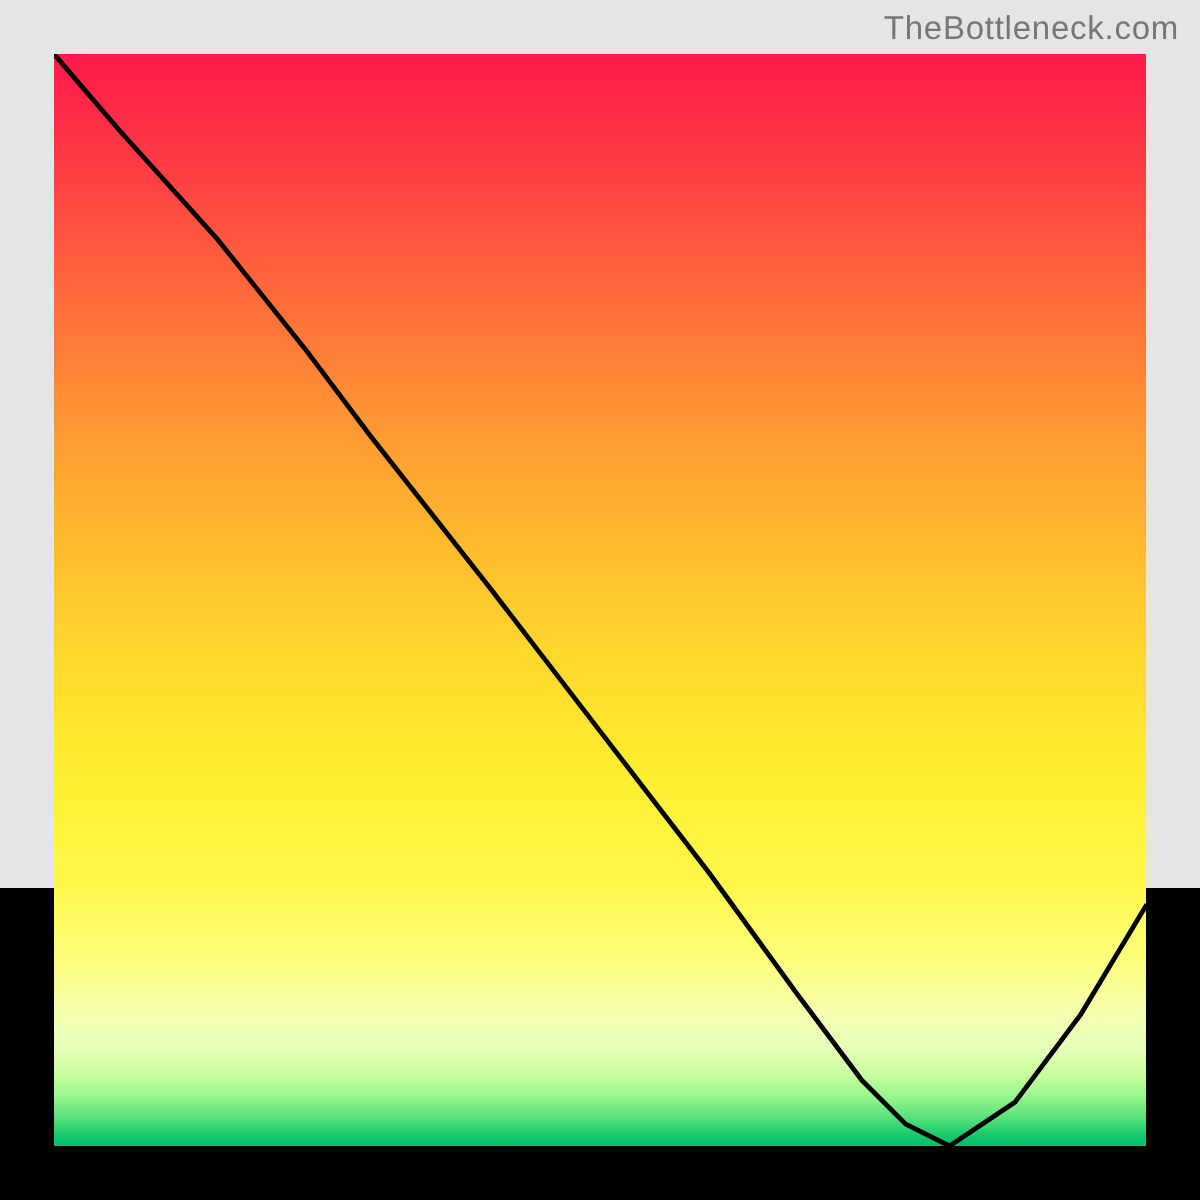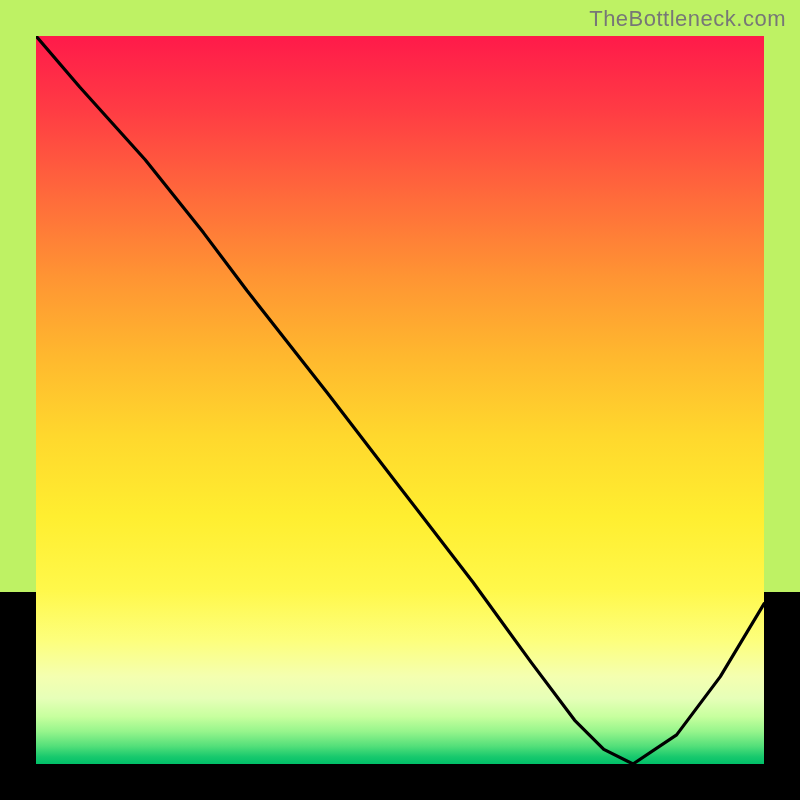--- a/index.html
+++ b/index.html
@@ -8,21 +8,21 @@
     width: 800px;
     height: 800px;
     background: #000;
     overflow: hidden;
     font-family: Arial, Helvetica, sans-serif;
   }
   .frame {
     position: absolute;
     left: 0; top: 0;
     width: 800px; height: 592px;
-    background: #bef264;
+    background: #e5e5e5;
   }
   .watermark {
     position: absolute;
     top: 6px;
     right: 14px;
     color: #777;
     font-size: 22px;
     font-weight: 500;
     letter-spacing: 0.5px;
     user-select: none;

